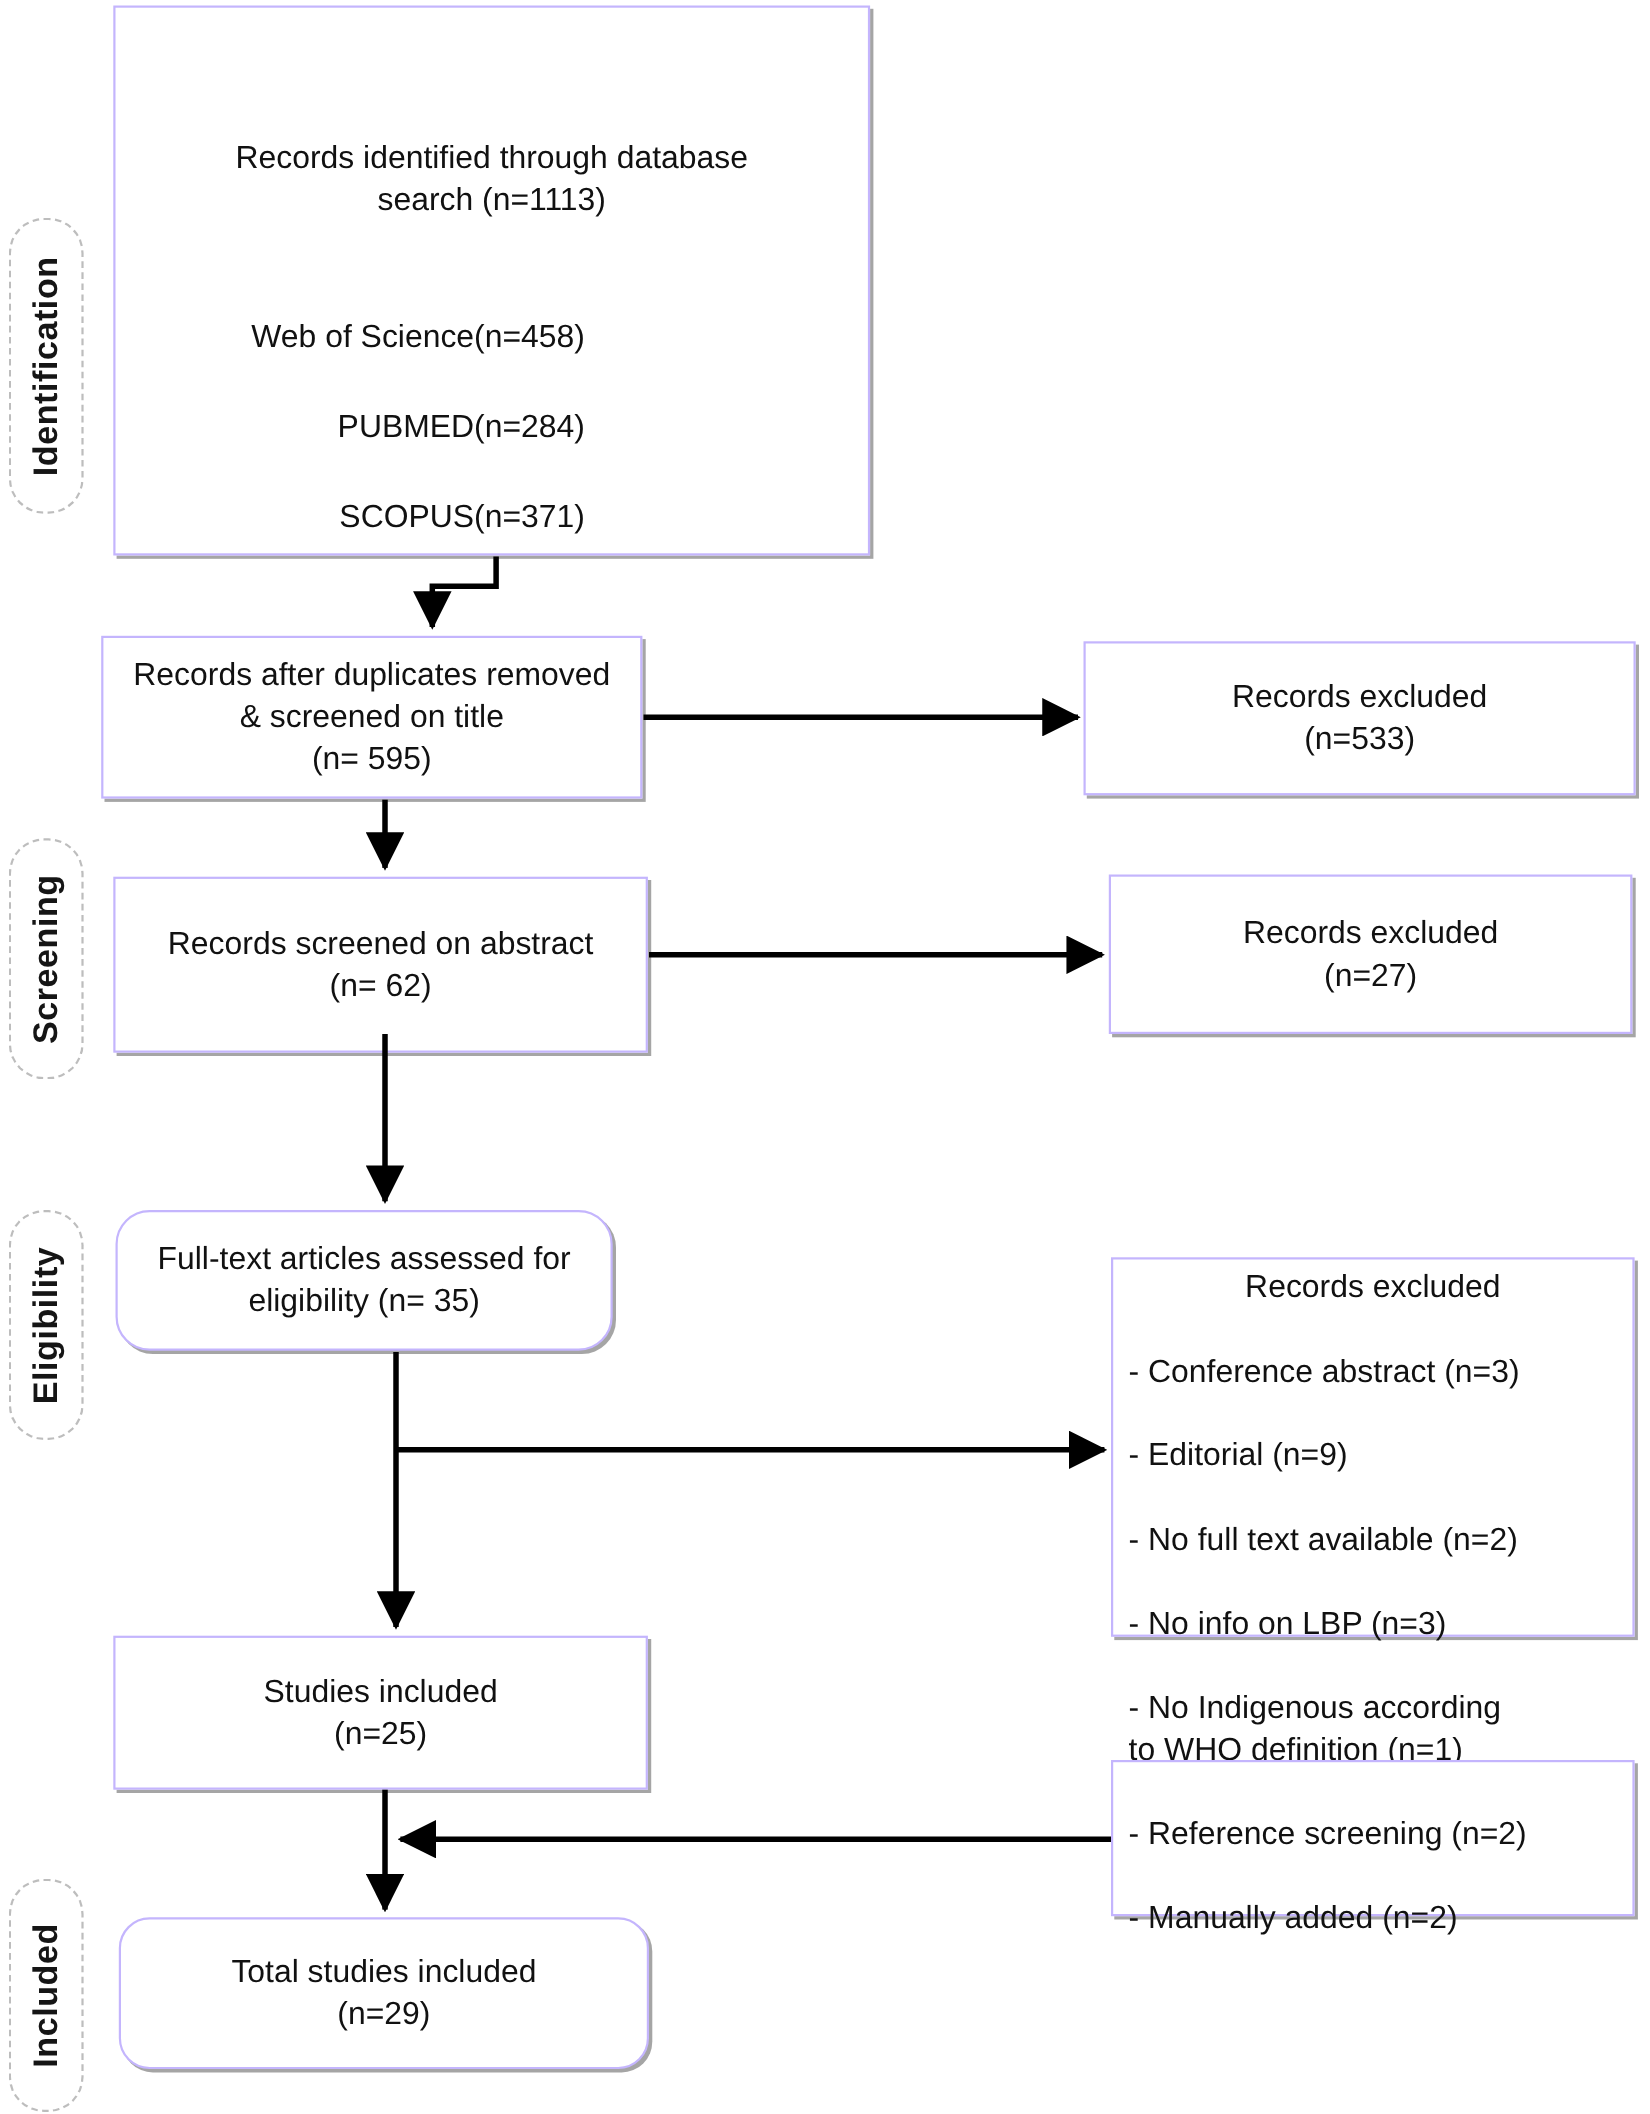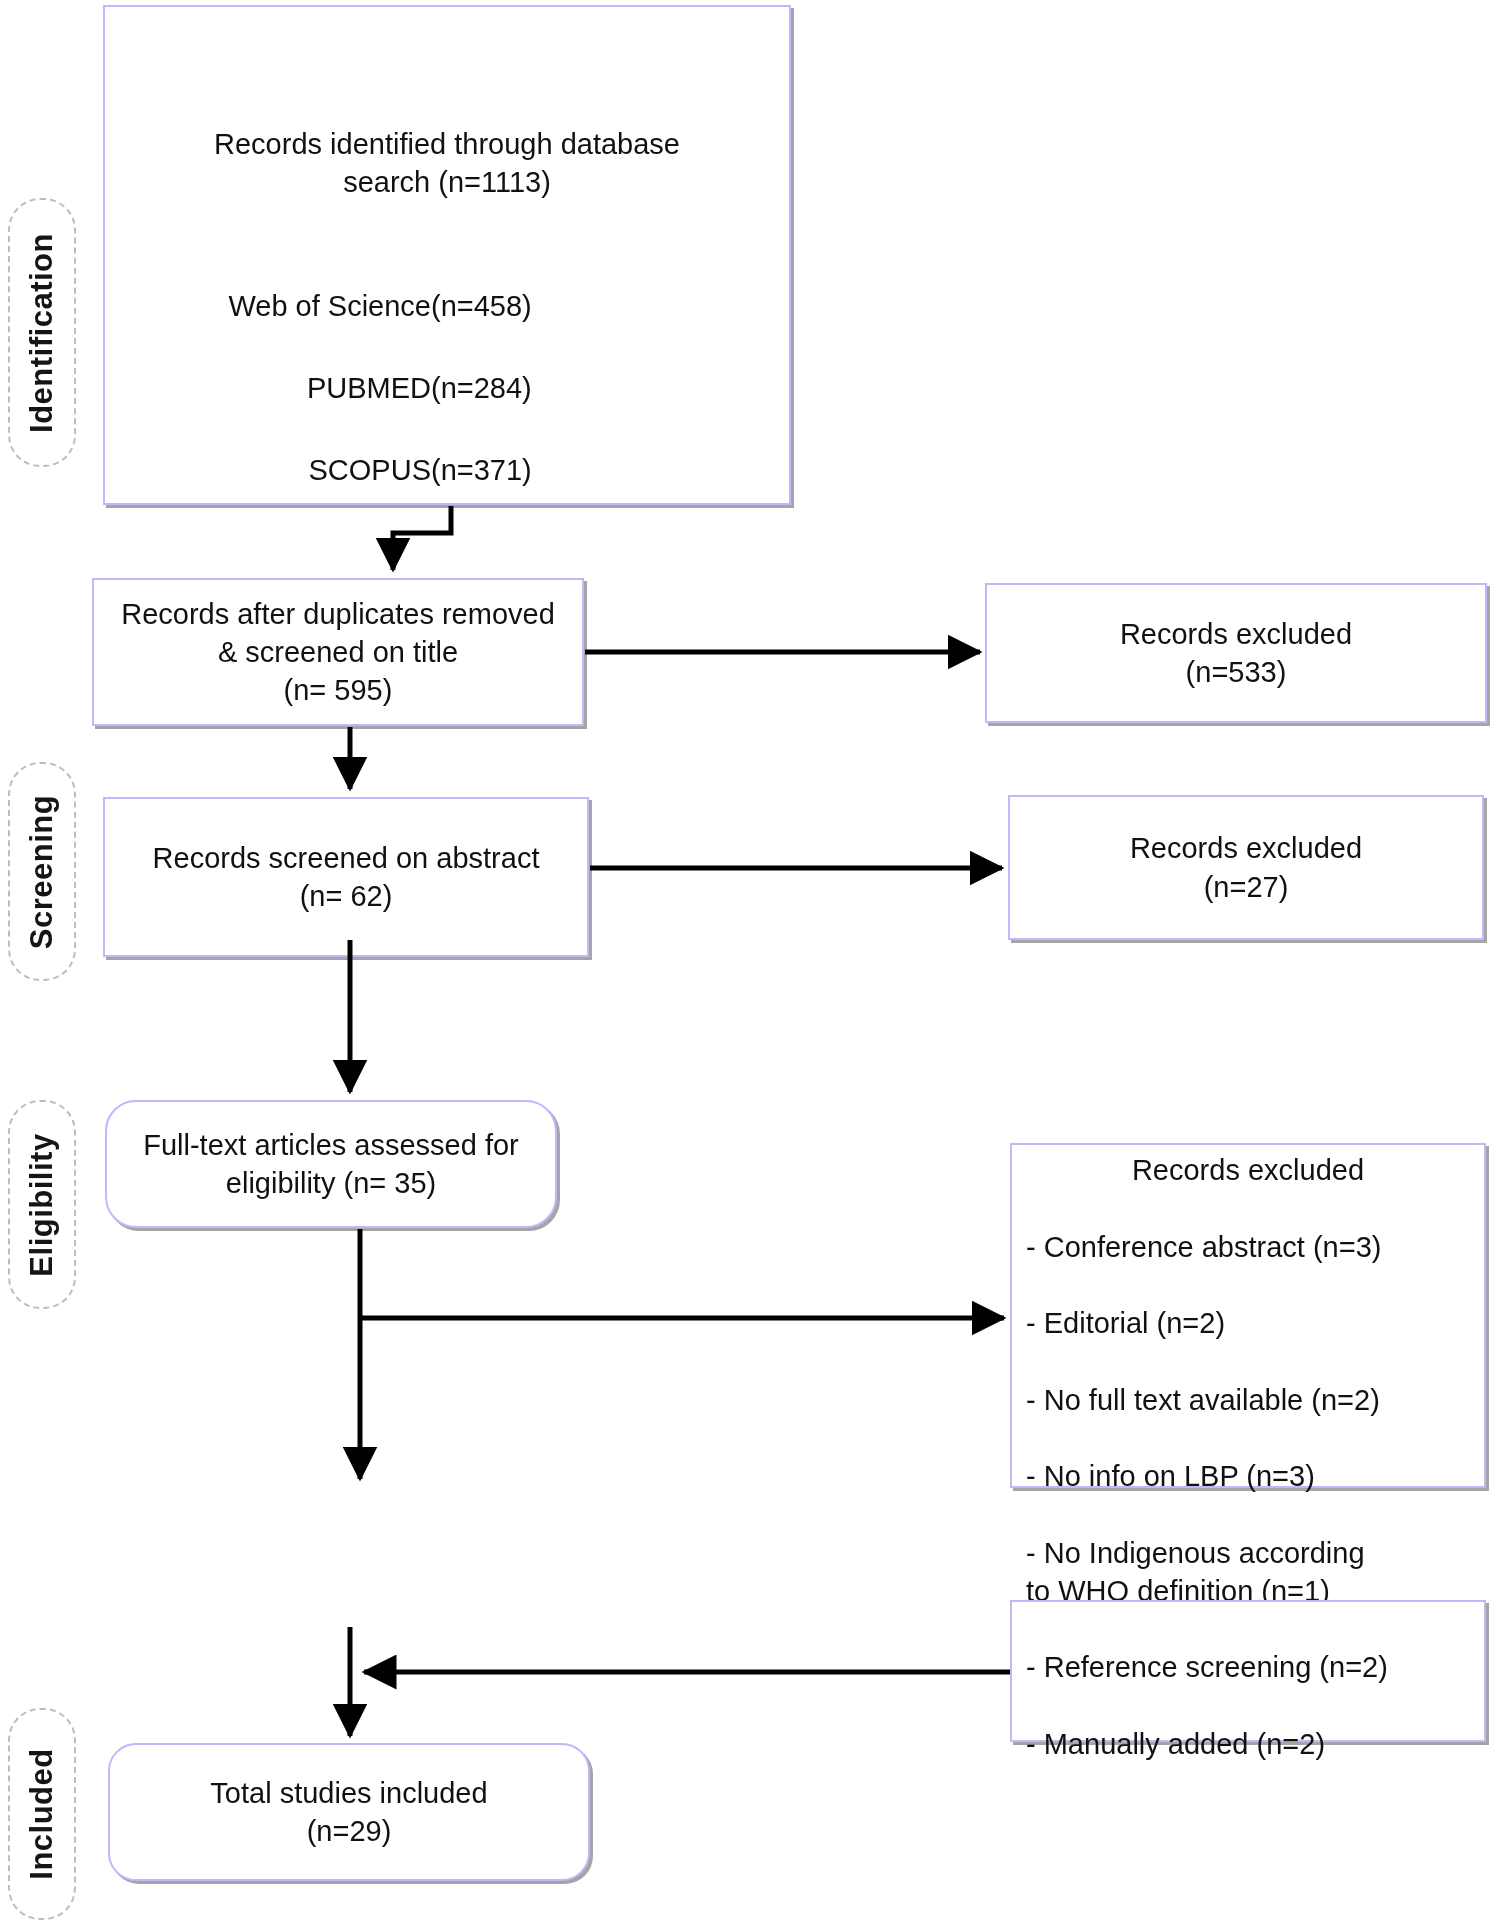--- a/index.html
+++ b/index.html
@@ -96,41 +96,45 @@
   <div class="box" style="left:103px;top:797px;width:486px;height:160px;">
     <div>Records screened on abstract
 (n= 62)</div>
   </div>
 
   <div class="box" style="left:105px;top:1100px;width:452px;height:128px;border-radius:31px;">
     <div>Full-text articles assessed for
 eligibility (n= 35)</div>
   </div>
 
+  <div class="box" style="left:103px;top:1487px;width:486px;height:140px;">
+    <div>Studies included
+(n=25)</div>
+  </div>
 
   <div class="box" style="left:108px;top:1743px;width:482px;height:138px;border-radius:28px;">
     <div>Total studies included
 (n=29)</div>
   </div>
 
   <div class="box" style="left:985px;top:583px;width:502px;height:140px;">
     <div>Records excluded
 (n=533)</div>
   </div>
 
   <div class="box" style="left:1008px;top:795px;width:476px;height:145px;">
     <div>Records excluded
 (n=27)</div>
   </div>
 
   <div class="box top-align" style="left:1010px;top:1143px;width:476px;height:345px;padding-top:6px;">
     <div class="side-title">Records excluded</div>
     <div class="side-items">
       <div>- Conference abstract (n=3)</div>
-      <div>- Editorial (n=2)</div>
+      <div>- Editorial (n=9)</div>
       <div>- No full text available (n=2)</div>
       <div>- No info on LBP (n=3)</div>
       <div>- No Indigenous according
 to WHO definition (n=1)</div>
     </div>
   </div>
 
   <div class="box top-align" style="left:1010px;top:1600px;width:476px;height:142px;padding-top:8px;">
     <div class="side-items">
       <div>- Reference screening (n=2)</div>

